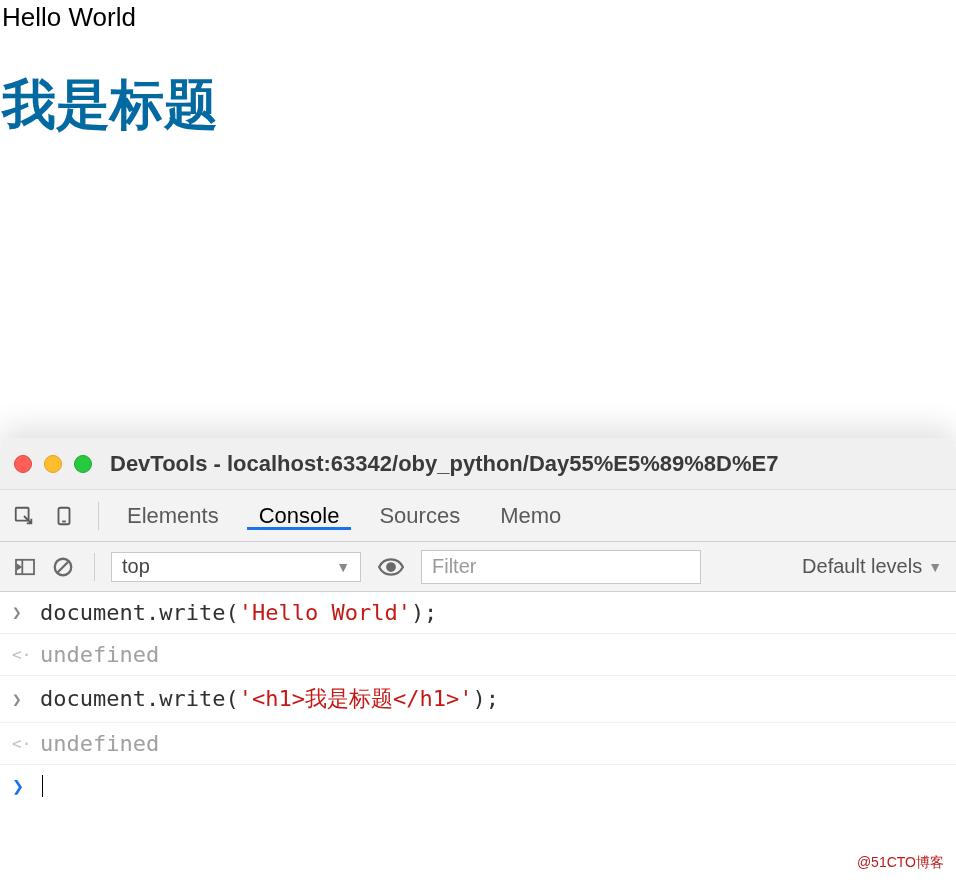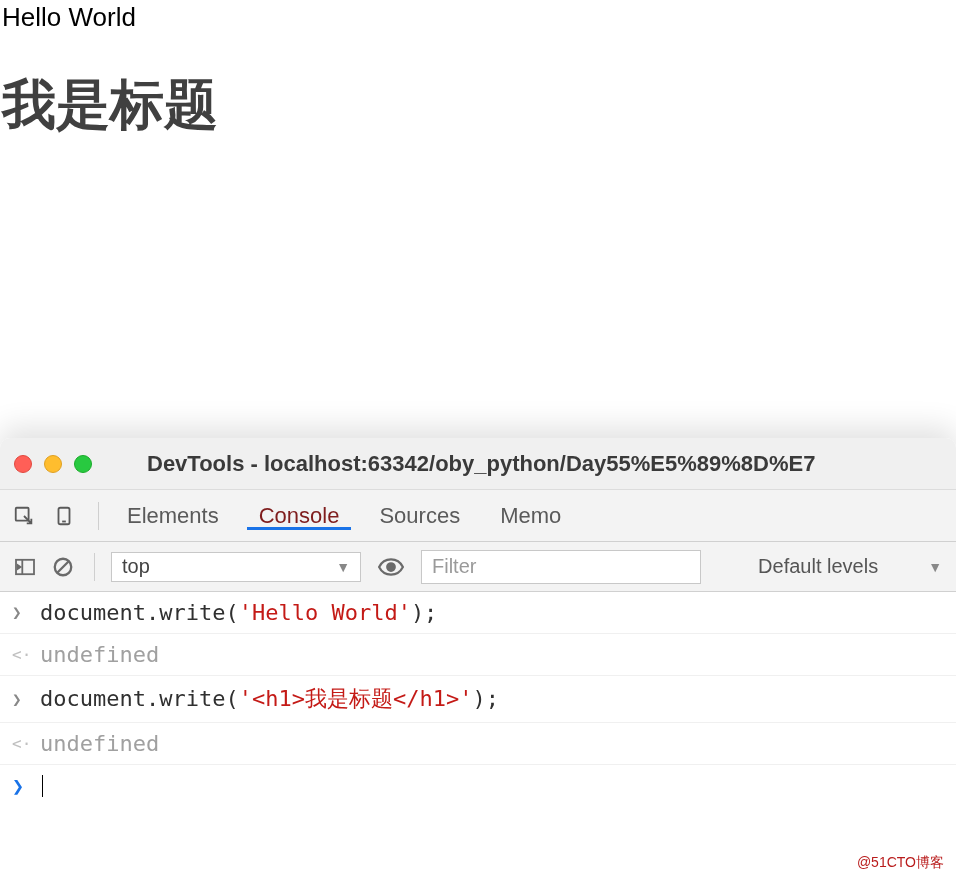--- a/index.html
+++ b/index.html
@@ -22,21 +22,21 @@
     }
     .hello-text {
       font-size: 26px;
       color: #000;
       margin-bottom: 32px;
       font-weight: 400;
     }
     .heading-text {
       font-size: 54px;
       font-weight: 700;
-      color: #404040;
+      color: #0369a1;
       margin-top: 36px;
     }
     .devtools-window {
       position: absolute;
       left: 0;
       right: 0;
       bottom: 0;
       height: 446px;
       background: #ffffff;
       box-shadow: 0 -10px 30px rgba(0,0,0,0.12);
@@ -47,21 +47,20 @@
     }
     .titlebar {
       height: 52px;
       display: flex;
       align-items: center;
       padding: 0 14px;
       background: #f0f0f0;
       border-top-left-radius: 10px;
       border-top-right-radius: 10px;
       border-bottom: 1px solid #dcdcdc;
-      gap: 37px;
     }
     .traffic-lights {
       display: flex;
       gap: 12px;
       align-items: center;
       margin-right: 18px;
     }
     .traffic-dot {
       width: 18px;
       height: 18px;
@@ -108,21 +107,21 @@
     .tab {
       padding: 0 20px;
       display: flex;
       align-items: center;
       font-size: 22px;
       color: #5a5a5a;
       cursor: pointer;
       position: relative;
     }
     .tab.active {
-      color: #7f1d1d;
+      color: #000000;
     }
     .tab.active::after {
       content: '';
       position: absolute;
       left: 8px;
       right: 8px;
       bottom: -1px;
       height: 3px;
       background: #1a73e8;
     }
@@ -172,21 +171,20 @@
     .filter-input::placeholder {
       color: #9a9a9a;
     }
     .levels-select {
       display: flex;
       align-items: center;
       font-size: 20px;
       color: #555;
       margin-left: auto;
       padding-right: 4px;
-      gap: 44px;
     }
     .console-body {
       flex: 1;
       background: #ffffff;
       font-family: "SF Mono", Menlo, Monaco, Consolas, monospace;
       font-size: 22px;
       overflow: hidden;
     }
     .console-line {
       display: flex;

